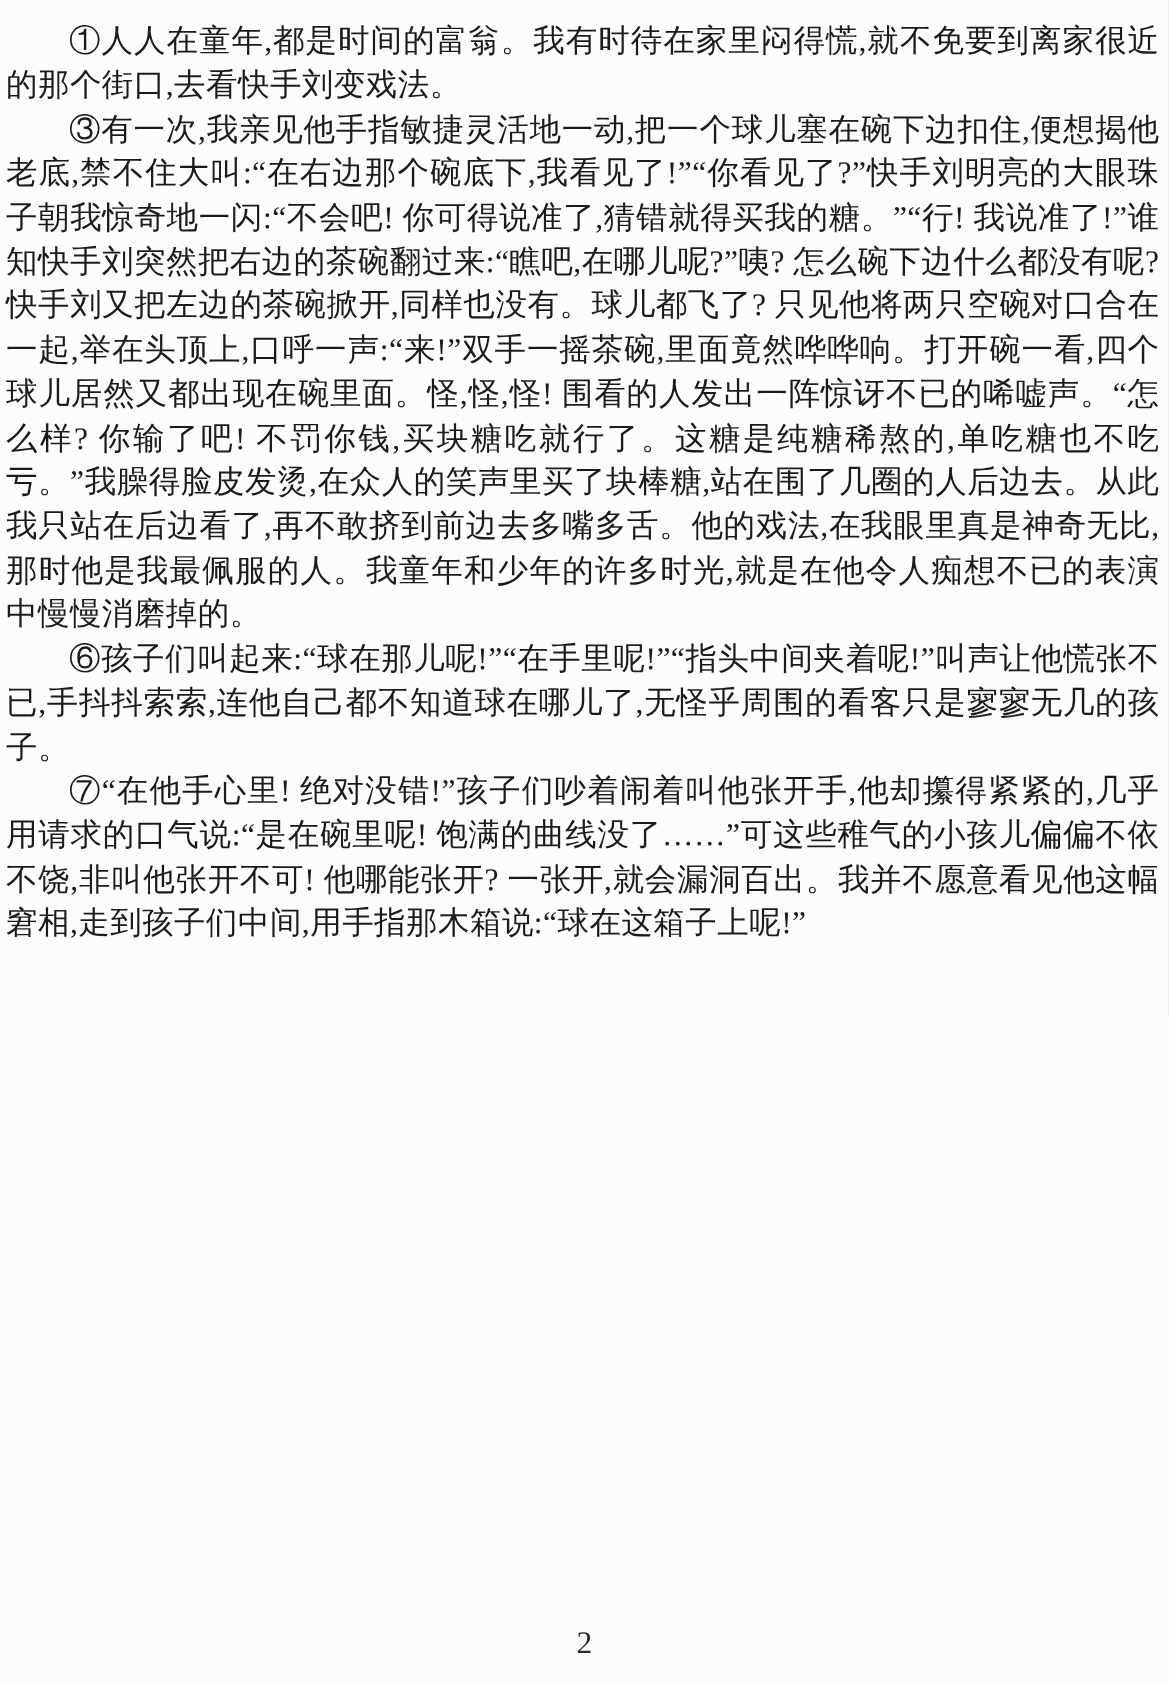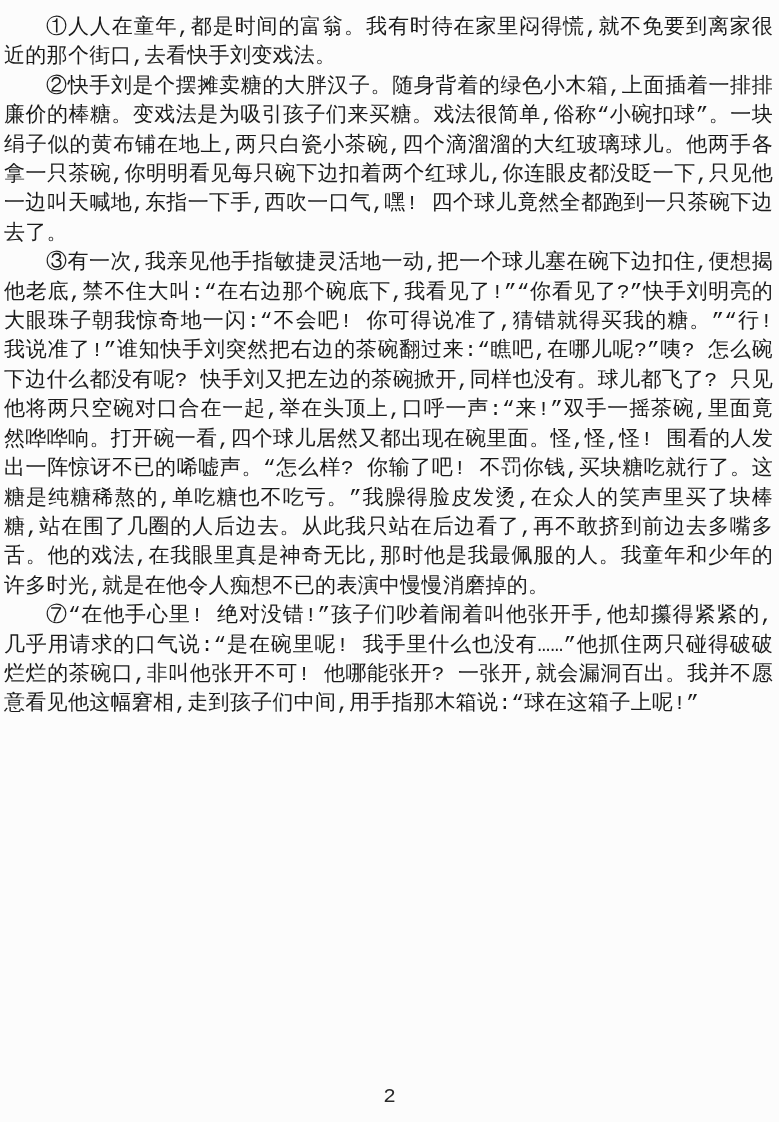--- a/index.html
+++ b/index.html
@@ -8,21 +8,21 @@
     background: #e8e8e8;
   }
   .page {
     position: relative;
     width: 779px;
     height: 1122px;
     margin: 0 auto;
     background: #fcfcfc;
     box-sizing: border-box;
     overflow: hidden;
-    font-family: Liberation Mono, monospace;
+    font-family: Liberation Serif, serif;
     color: #1b1b1b;
   }
   .content {
     position: absolute;
     top: 13px;
     left: 4px;
     right: 6px;
     text-align: justify;
     text-justify: inter-ideograph;
     font-size: 21px;
@@ -47,20 +47,20 @@
     color: #2a2a2a;
     letter-spacing: 0;
   }
 </style>
 </head>
 <body>
 
 <div class="page">
   <main class="content">
     <p>①人人在童年,都是时间的富翁。我有时待在家里闷得慌,就不免要到离家很近的那个街口,去看快手刘变戏法。</p>
-    <p>②快手刘是个摆摊卖糖的大胖汉子。随身背着的绿色小木箱,上面插着一排排廉价的棒糖。变戏法是为吸引孩子们来买糖。戏法很简单,俗称“小碗扣球”。一块绢子似的黄布铺在地上,两只白瓷小茶碗,四个滴溜溜的大红玻璃球儿。他两手各拿一只茶碗,你明明看见每只碗下边扣着两个红球儿,你连眼皮都没眨一下,只见他一边叫天喊地,东指一下手,西吹一口气,嘿! 四个球儿竟然全都跑到一只茶碗下边去了。</p>
     <p>③有一次,我亲见他手指敏捷灵活地一动,把一个球儿塞在碗下边扣住,便想揭他老底,禁不住大叫:“在右边那个碗底下,我看见了!”“你看见了?”快手刘明亮的大眼珠子朝我惊奇地一闪:“不会吧! 你可得说准了,猜错就得买我的糖。”“行! 我说准了!”谁知快手刘突然把右边的茶碗翻过来:“瞧吧,在哪儿呢?”咦? 怎么碗下边什么都没有呢? 快手刘又把左边的茶碗掀开,同样也没有。球儿都飞了? 只见他将两只空碗对口合在一起,举在头顶上,口呼一声:“来!”双手一摇茶碗,里面竟然哗哗响。打开碗一看,四个球儿居然又都出现在碗里面。怪,怪,怪! 围看的人发出一阵惊讶不已的唏嘘声。“怎么样? 你输了吧! 不罚你钱,买块糖吃就行了。这糖是纯糖稀熬的,单吃糖也不吃亏。”我臊得脸皮发烫,在众人的笑声里买了块棒糖,站在围了几圈的人后边去。从此我只站在后边看了,再不敢挤到前边去多嘴多舌。他的戏法,在我眼里真是神奇无比,那时他是我最佩服的人。我童年和少年的许多时光,就是在他令人痴想不已的表演中慢慢消磨掉的。</p>
-    <p>⑦“在他手心里! 绝对没错!”孩子们吵着闹着叫他张开手,他却攥得紧紧的,几乎用请求的口气说:“是在碗里呢! 我手里什么也没有……”他抓住两只碰得破破烂烂的茶碗口,非叫他张开不可! 他哪能张开? 一张开,就会漏洞百出。我并不愿意看见他这幅窘相,走到孩子们中间,用手指那木箱说:“球在这箱子上呢!”</p>
+    <p>⑥孩子们叫起来:“球在那儿呢!”“在手里呢!”“指头中间夹着呢!”叫声让他慌张不已,手抖抖索索,连他自己都不知道球在哪儿了,无怪乎周围的看客只是寥寥无几的孩子。</p>
+    <p>⑦“在他手心里! 绝对没错!”孩子们吵着闹着叫他张开手,他却攥得紧紧的,几乎用请求的口气说:“是在碗里呢! 饱满的曲线没了……”可这些稚气的小孩儿偏偏不依不饶,非叫他张开不可! 他哪能张开? 一张开,就会漏洞百出。我并不愿意看见他这幅窘相,走到孩子们中间,用手指那木箱说:“球在这箱子上呢!”</p>
   </main>
   <footer class="footer">
     <span class="page-number">2</span>
   </footer>
 </div>
 
 </body></html>

